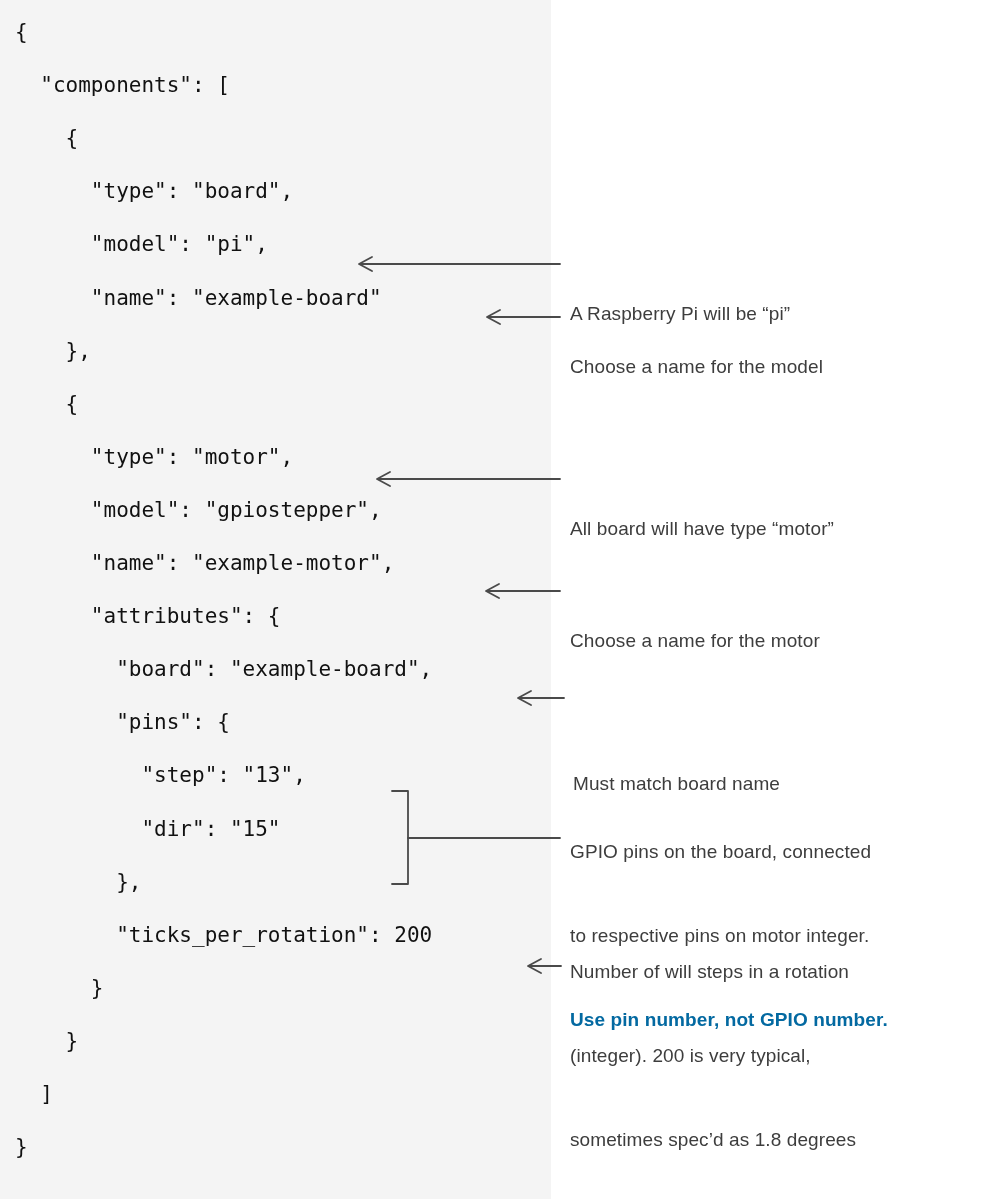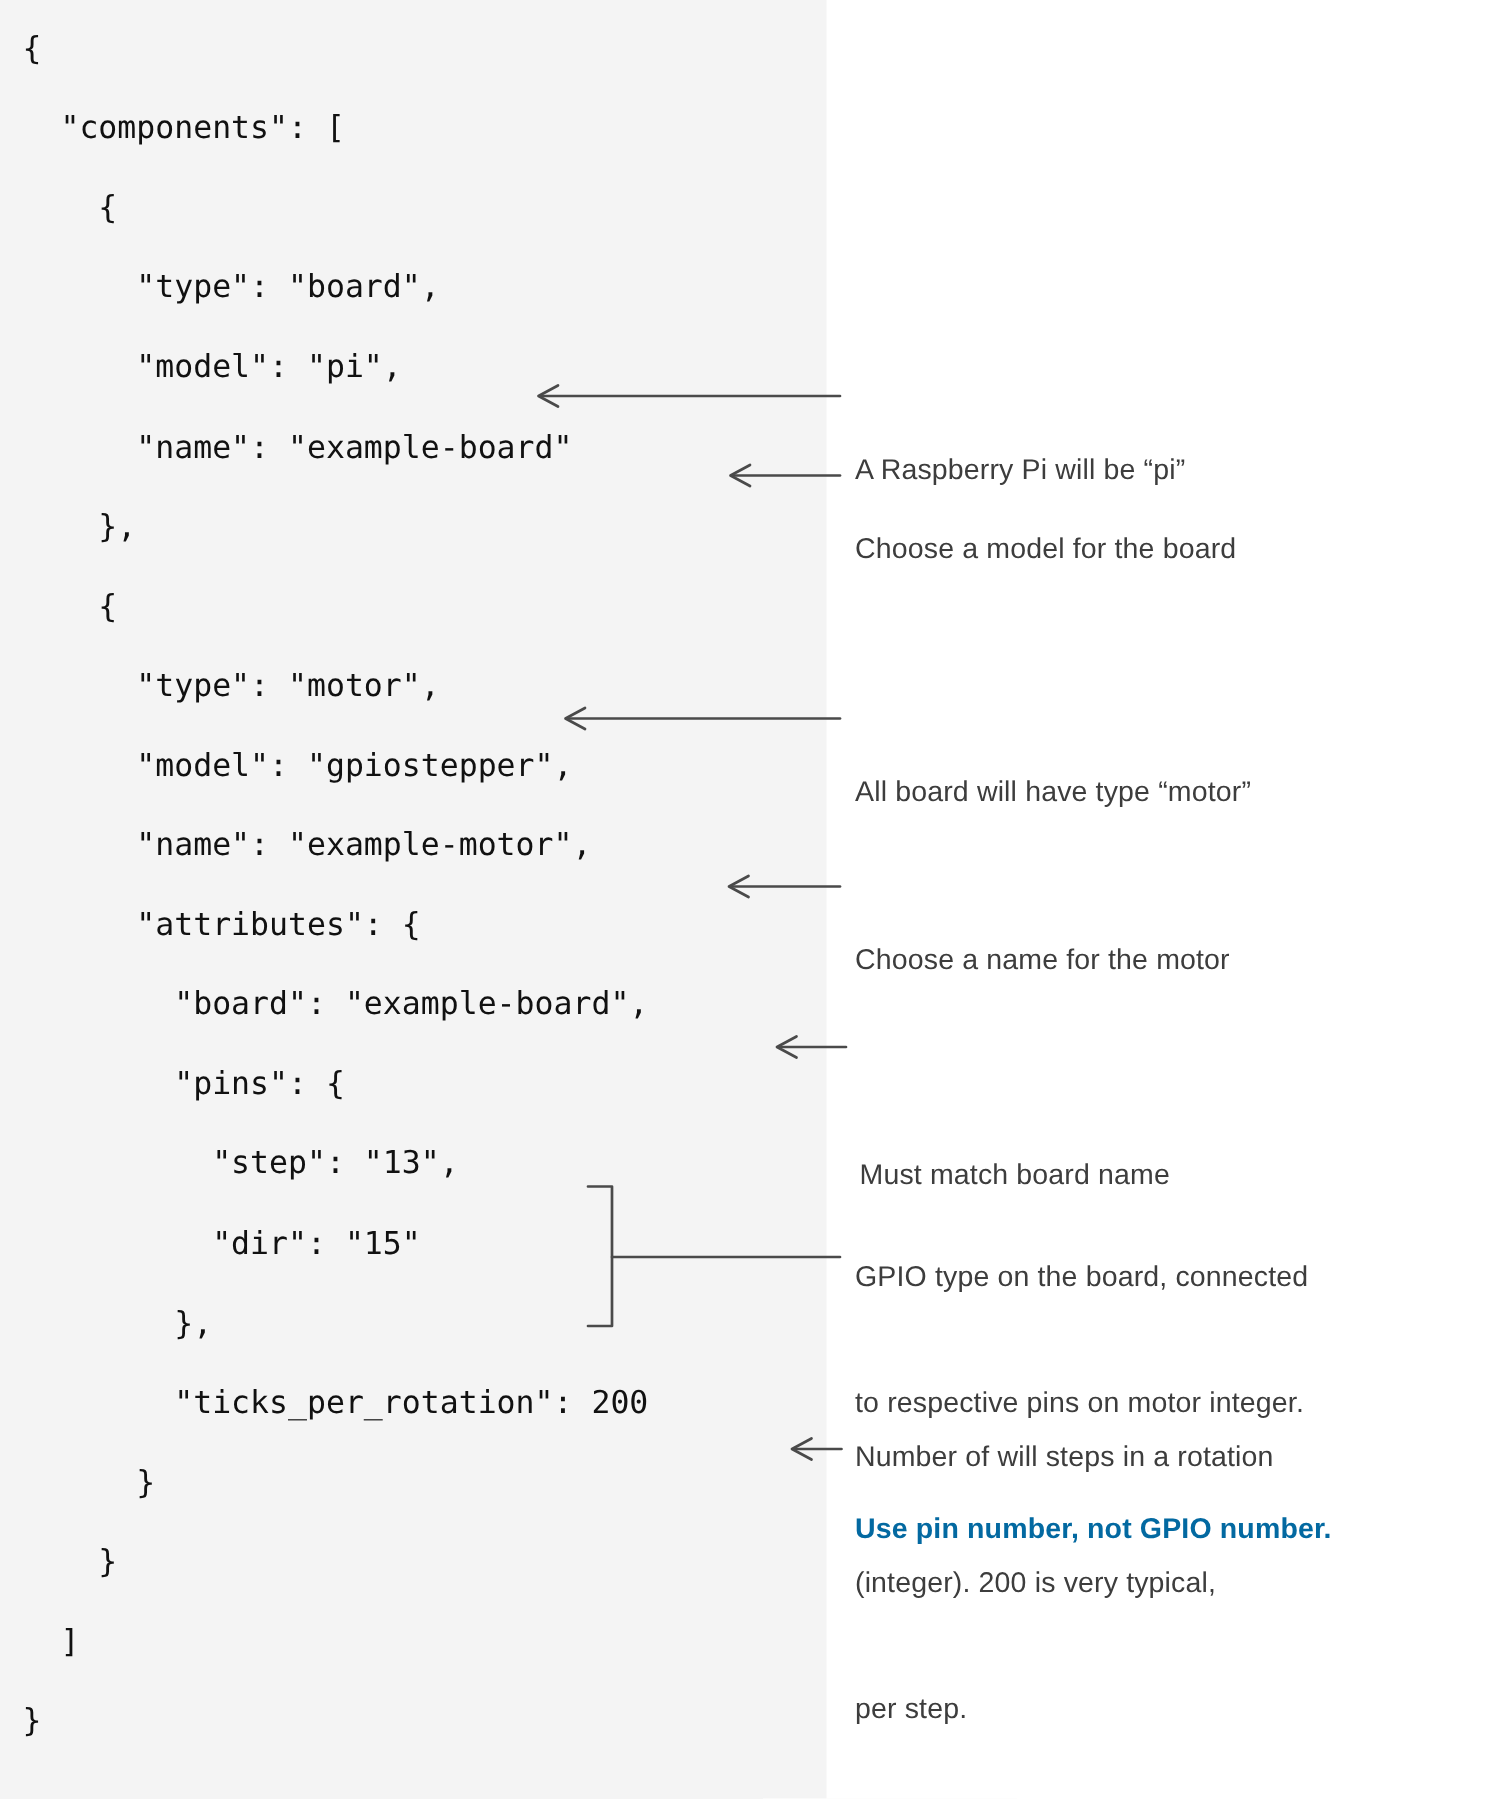--- a/index.html
+++ b/index.html
@@ -147,40 +147,41 @@
       </g>
 
     </g>
   </svg>
 
   <div class="annot-text" style="left:570px; top:226px;">
     <div>A Raspberry Pi will be “pi”</div>
   </div>
 
   <div class="annot-text" style="left:570px; top:279px;">
-    <div>Choose a model for the board</div>
+    <div>Choose a name for the model</div>
   </div>
 
   <div class="annot-text" style="left:570px; top:441px;">
     <div>All board will have type “motor”</div>
   </div>
 
   <div class="annot-text" style="left:570px; top:553px;">
     <div>Choose a name for the motor</div>
   </div>
 
   <div class="annot-text" style="left:573px; top:696px;">
     <div>Must match board name</div>
   </div>
 
   <div class="annot-text" style="left:570px; top:764px;">
-    <div>GPIO type on the board, connected</div>
+    <div>GPIO pins on the board, connected</div>
     <div>to respective pins on motor integer.</div>
     <div class="bold-line">Use pin number, not GPIO number.</div>
   </div>
 
   <div class="annot-text" style="left:570px; top:884px;">
     <div>Number of will steps in a rotation</div>
     <div>(integer). 200 is very typical,</div>
+    <div>sometimes spec’d as 1.8 degrees</div>
     <div>per step.</div>
   </div>
 
 </div>
 
 </body></html>

